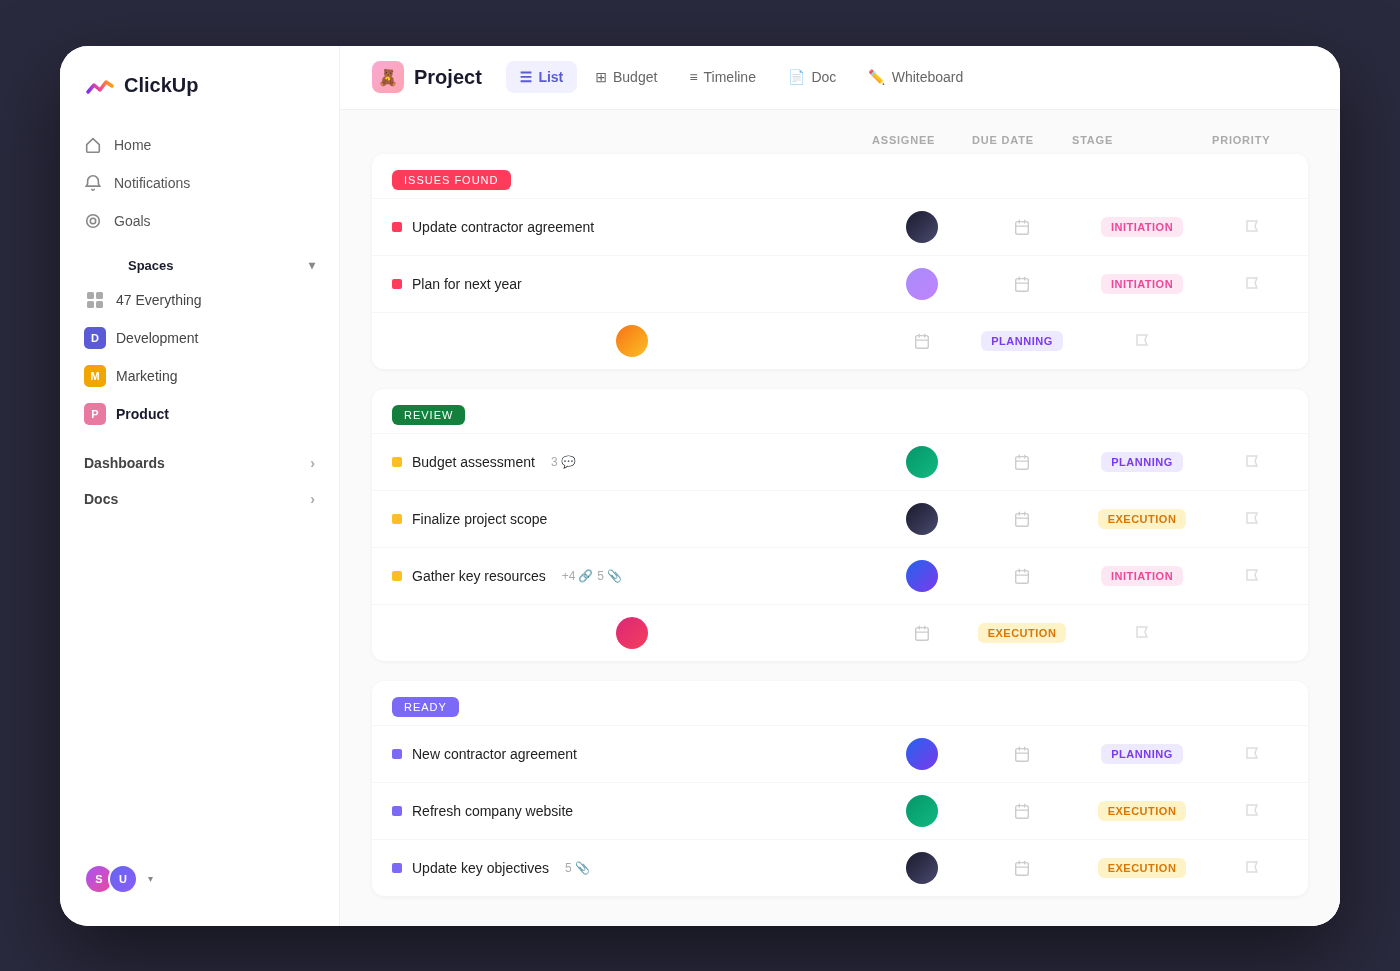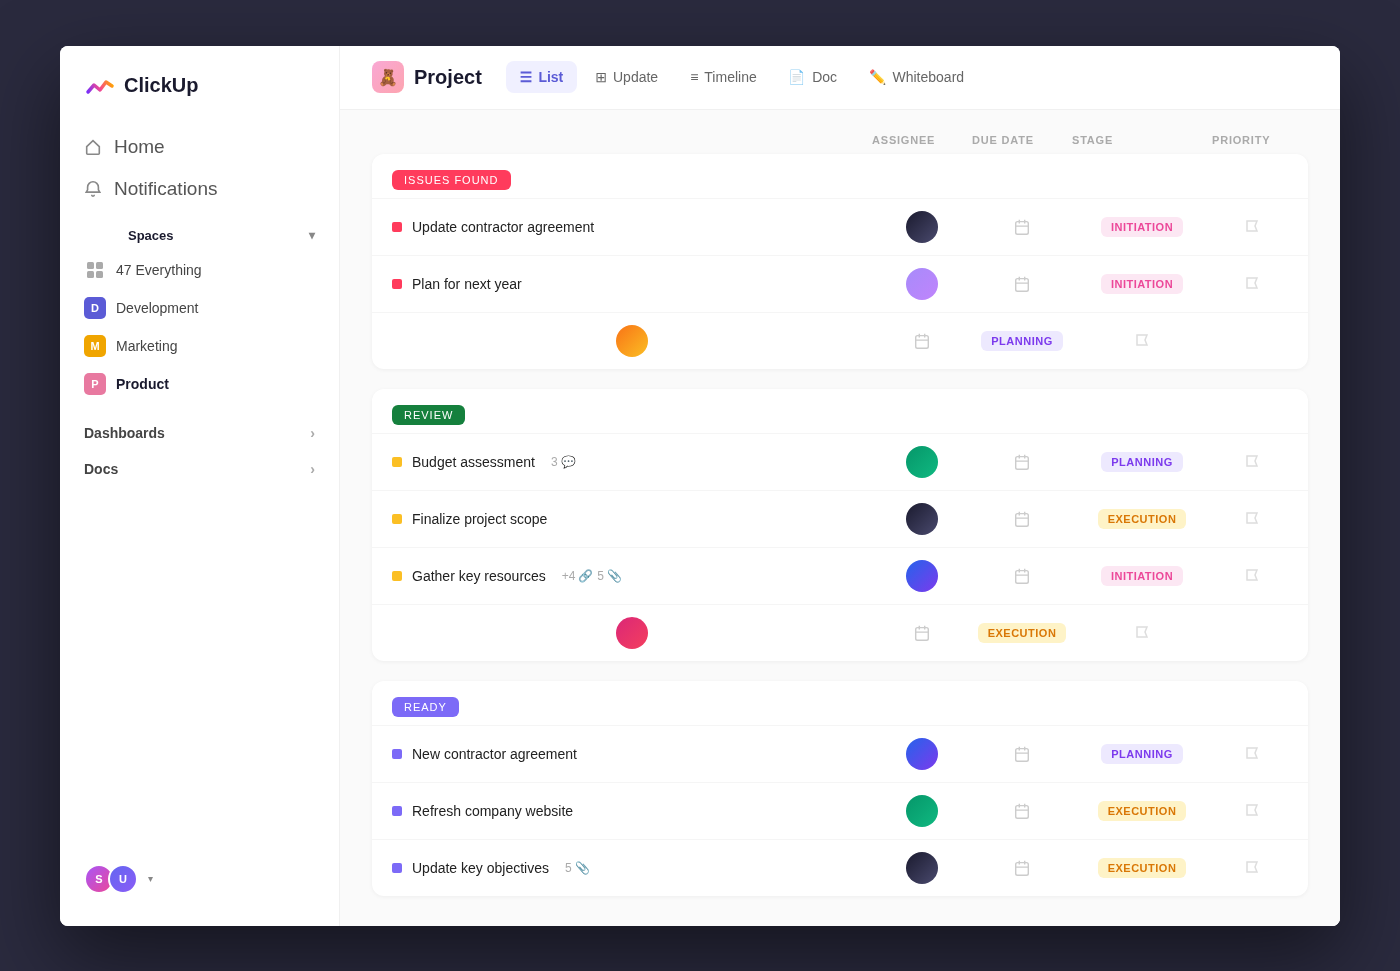--- a/index.html
+++ b/index.html
@@ -8,21 +8,21 @@
       display: flex;
       align-items: center;
       justify-content: center;
       min-height: 100vh;
       font-family: -apple-system, BlinkMacSystemFont, 'Segoe UI', sans-serif;
     }
     .app-window {
       width: 1280px;
       height: 880px;
       background: #fff;
-      border-radius: 8px;
+      border-radius: 28px;
       overflow: hidden;
       display: flex;
       box-shadow: 0 30px 80px rgba(0,0,0,0.5);
     }
     
     .sidebar {
       width: 280px;
       min-width: 280px;
       background: #fff;
       border-right: 1px solid #f0f0f0;
@@ -45,21 +45,21 @@
       font-weight: 700;
       color: #1a1a2e;
     }
     .nav-item {
       display: flex;
       align-items: center;
       gap: 12px;
       padding: 10px 24px;
       cursor: pointer;
       color: #555;
-      font-size: 19px;
+      font-size: 14px;
       font-weight: 500;
       border-radius: 0;
       transition: background 0.15s;
     }
     .nav-item .nav-icon { width: 18px; height: 18px; color: #888; }
     .section-header {
       display: flex;
       align-items: center;
       justify-content: space-between;
       padding: 18px 24px 8px 24px;
@@ -371,20 +371,27 @@
       </svg>
       <span>Home</span>
     </div>
     <div class="nav-item">
       <svg class="nav-icon" viewBox="0 0 20 20" fill="none" stroke="currentColor" stroke-width="1.8">
         <path d="M10 2a6 6 0 00-6 6v3l-1.5 2.5h15L16 11V8a6 6 0 00-6-6z"></path>
         <path d="M8.5 16.5a1.5 1.5 0 003 0"></path>
       </svg>
       <span>Notifications</span>
     </div>
+    <div class="nav-item">
+      <svg class="nav-icon" viewBox="0 0 20 20" fill="none" stroke="currentColor" stroke-width="1.8">
+        <circle cx="10" cy="10" r="7"></circle>
+        <circle cx="10" cy="10" r="3"></circle>
+      </svg>
+      <span>Goals</span>
+    </div>
 
     <div class="section-header">
       <span>Spaces</span>
       <span class="chevron">▾</span>
     </div>
 
     <div class="everything-item">
       <div class="everything-icon">
         <svg width="18" height="18" viewBox="0 0 18 18" fill="none">
           <rect x="1" y="1" width="7" height="7" rx="1.5" fill="#aaa"></rect>
@@ -434,21 +441,21 @@
         <div class="project-icon">🧸</div>
         <span class="project-title">Project</span>
       </div>
       <div class="view-tabs">
         <div class="view-tab active">
           <span class="tab-icon">☰</span>
           <span>List</span>
         </div>
         <div class="view-tab">
           <span class="tab-icon">⊞</span>
-          <span>Update</span>
+          <span>Budget</span>
         </div>
         <div class="view-tab">
           <span class="tab-icon">≡</span>
           <span>Timeline</span>
         </div>
         <div class="view-tab">
           <span class="tab-icon">📄</span>
           <span>Doc</span>
         </div>
         <div class="view-tab">

